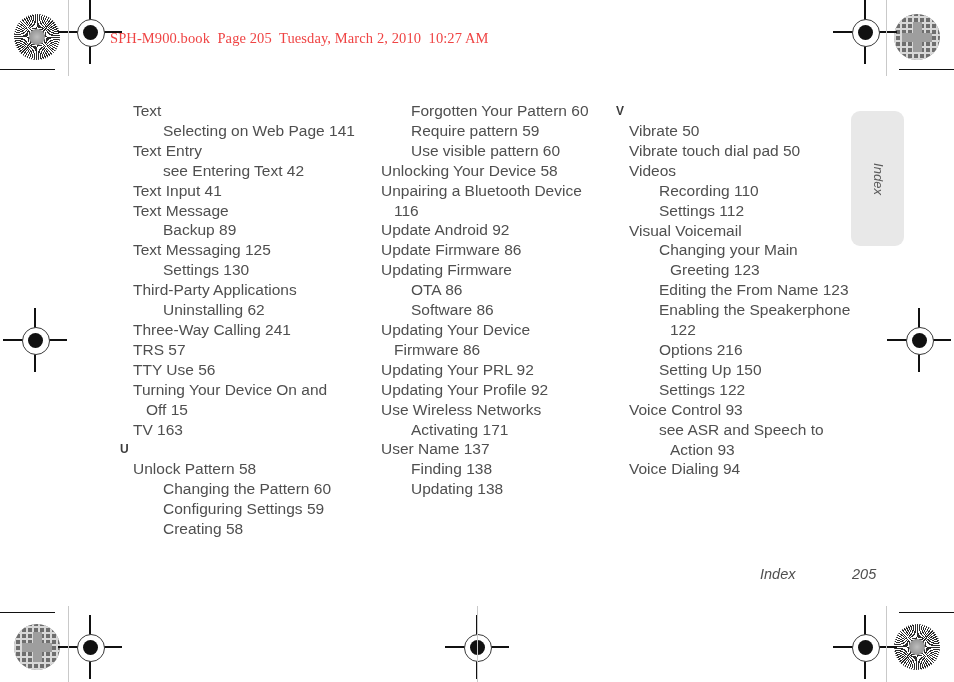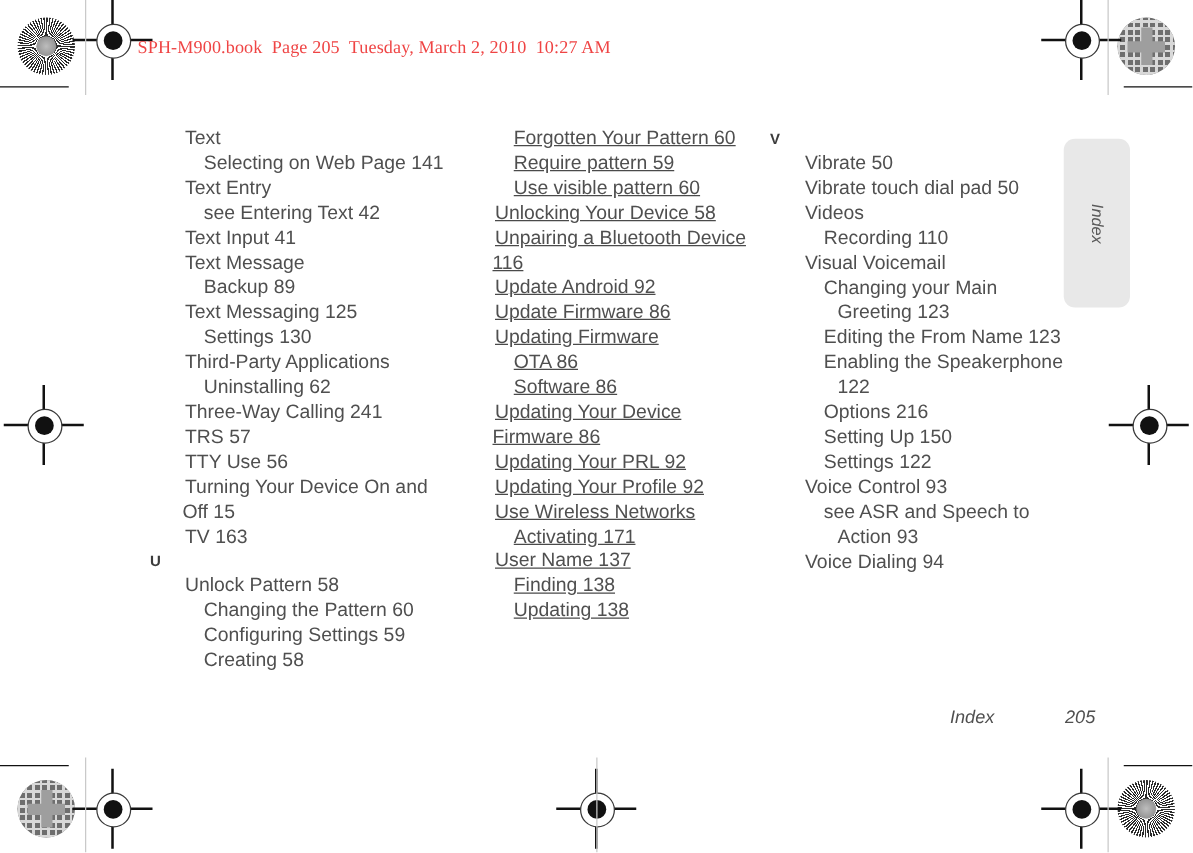--- a/index.html
+++ b/index.html
@@ -116,36 +116,36 @@
     position: absolute;
     left: 0;
     top: 101px;
     width: 954px;
   }
   .col {
     position: absolute;
     top: 0;
   }
   .col-1 { left: 120px; width: 250px; }
-  .col-2 { left: 368px; width: 245px; text-decoration: underline; }
+  .col-2 { left: 368px; width: 245px; }
   .col-3 { left: 616px; width: 240px; }
 
   .section-letter {
     font-size: 12px;
     font-weight: bold;
     color: #3c3c3c;
     line-height: 20px;
     height: 20px;
     margin-left: 0px;
   }
   .entry {
     font-size: 15.5px;
     line-height: 19.9px;
     color: #4f4f4f;
-    margin-left: 28px;
+    margin-left: 13px;
     text-indent: 0;
   }
   .entry.wrap {
     margin-left: 17px;
     padding-left: 9px;
   }
   .subentry {
     font-size: 15.5px;
     line-height: 19.9px;
     color: #4f4f4f;
@@ -301,20 +301,21 @@
       <div class="entry">User Name 137</div>
       <div class="subentry">Finding 138</div>
       <div class="subentry">Updating 138</div>
     </div>
   <div class="col col-3">
       <div class="section-letter">V</div>
       <div class="entry">Vibrate 50</div>
       <div class="entry">Vibrate touch dial pad 50</div>
       <div class="entry">Videos</div>
       <div class="subentry">Recording 110</div>
+      <div class="subentry">Settings 112</div>
       <div class="entry">Visual Voicemail</div>
       <div class="subentry">Changing your Main</div>
       <div class="subentry wrap">Greeting 123</div>
       <div class="subentry">Editing the From Name 123</div>
       <div class="subentry">Enabling the Speakerphone</div>
       <div class="subentry wrap">122</div>
       <div class="subentry">Options 216</div>
       <div class="subentry">Setting Up 150</div>
       <div class="subentry">Settings 122</div>
       <div class="entry">Voice Control 93</div>

